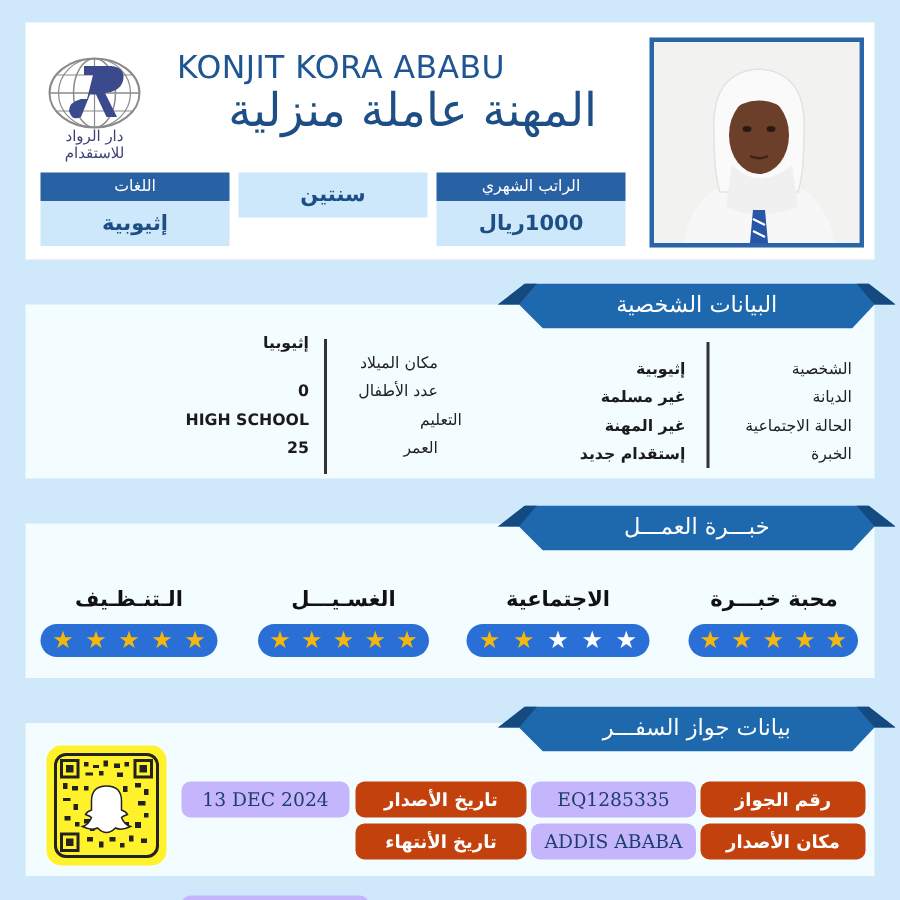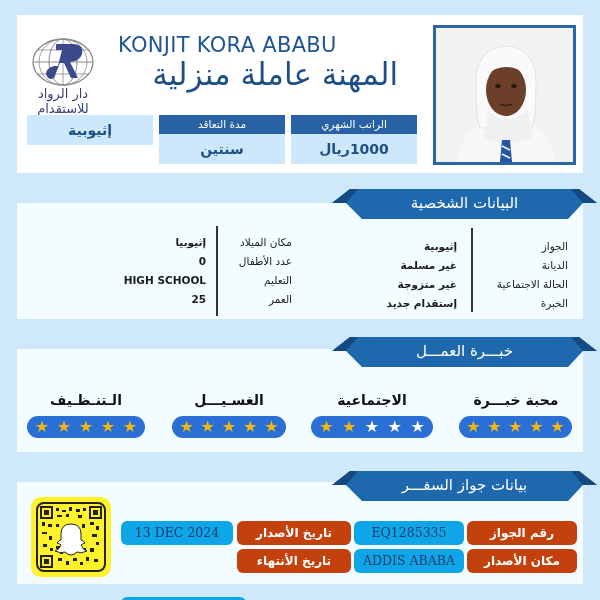--- a/index.html
+++ b/index.html
@@ -9,21 +9,21 @@
     font-family: "DejaVu Sans", sans-serif;
     position: relative;
     direction: ltr;
   }
   .panel { position: absolute; background: #f3fcff; }
   .top-panel { left: 17px; top: 15px; width: 566px; height: 158px; background: #ffffff; }
 
   
   .logo { position: absolute; left: 30px; top: 36px; width: 66px; height: 60px; }
   .logo-caption { position: absolute; left: 24px; top: 86px; width: 78px; text-align: center;
-    font-size: 13px; color: #3a3f78; direction: rtl; }
+    font-size: 10px; color: #3a3f78; direction: rtl; }
 
   .name-en { position: absolute; left: 118px; top: 33px; font-family: "DejaVu Sans", sans-serif;
     font-size: 21px; color: #1e5592; letter-spacing: 0.3px; white-space: nowrap; }
   .job-ar { position: absolute; left: 126px; top: 56px; width: 272px; text-align: right; direction: rtl;
     font-size: 31px; color: #1d4f86; white-space: nowrap; }
 
   .info-box { position: absolute; top: 115px; width: 126px; height: 49px; }
   .info-box .head { height: 19px; background: #2862a4; color: #fff; font-size: 10.5px; text-align: center;
     line-height: 19px; direction: rtl; }
   .info-box .val { height: 30px; background: #cde8fa; color: #1d4f86; font-size: 14px; font-weight: bold;
@@ -50,21 +50,21 @@
   .star { font-size: 16px; line-height: 16px; }
   .star.on { color: #f5b70e; }
   .star.off { color: #ffffff; }
 
   .passport-panel { left: 17px; top: 482px; width: 566px; height: 102px; }
   .qr { position: absolute; left: 31px; top: 497px; width: 80px; height: 80px; border-radius: 10px; background: #fff22b;
     padding: 5px; }
   .qr-inner { width: 100%; height: 100%; border: 2px solid #222; border-radius: 8px; position: relative; overflow: hidden; }
   .pp-label { position: absolute; height: 24px; background: #c2410c; color: #fff; border-radius: 6px;
     font-size: 12px; font-weight: bold; line-height: 24px; text-align: center; direction: rtl; white-space: nowrap; }
-  .pp-val { position: absolute; height: 24px; background: #0ea5e9; color: #1f3f6a; border-radius: 6px;
+  .pp-val { position: absolute; height: 24px; background: #c4b5fd; color: #1f3f6a; border-radius: 6px;
     font-family: "DejaVu Serif", serif; font-size: 12.5px; line-height: 24px; text-align: center; white-space: nowrap; }
 </style>
 </head>
 <body>
 
 <div class="panel top-panel"></div>
 
 <div class="logo">
   <svg width="66" height="52" viewBox="0 0 66 52">
     <ellipse cx="33" cy="26" rx="30" ry="23" fill="none" stroke="#8a8a8a" stroke-width="1.3"></ellipse>
@@ -76,24 +76,24 @@
     <line x1="33" y1="3" x2="33" y2="49" stroke="#8a8a8a" stroke-width="0.8"></line>
     <path d="M26 8 L44 8 Q54 9 52 18 Q50 25 40 26 L48 42 L41 42 L34 27 L30 27 L24 42 Q18 45 16 38 Q16 32 24 30 L28 30 L32 14 L26 14 Z" fill="#3a4a8c"></path>
   </svg>
 </div>
 <div class="logo-caption">دار الرواد للاستقدام</div>
 
 <div class="name-en">KONJIT KORA ABABU</div>
 <div class="job-ar">المهنة عاملة منزلية</div>
 
 <div class="info-box" style="left:27px;">
+  <div class="head">اللغات</div>
   <div class="val">إثيوبية</div>
 </div>
 <div class="info-box" style="left:159px;">
-  <div class="head">مدة التعاقد</div>
   <div class="val">سنتين</div>
 </div>
 <div class="info-box" style="left:291px;">
   <div class="head">الراتب الشهري</div>
   <div class="val">1000ريال</div>
 </div>
 
 <div class="photo-frame">
   <svg width="137" height="134" viewBox="0 0 137 134">
     <rect width="137" height="134" fill="#f2f2f0"></rect>
@@ -115,34 +115,34 @@
   <svg width="265" height="30" viewBox="0 0 265 30">
     <polygon points="0,14 18,0 247,0 265,14 251,14 236,30 30,30 14,14" fill="#1e68ae"></polygon>
     <polygon points="0,14 18,0 26,0 14,14" fill="#154a80"></polygon>
     <polygon points="265,14 247,0 239,0 251,14" fill="#154a80"></polygon>
   </svg>
   <div class="txt">البيانات الشخصية</div>
 </div>
 <div class="vsep" style="left:505px; top:228px; height:84px; left:471px;"></div>
 <div class="vsep" style="left:216px; top:226px; height:90px;"></div>
 
-<div class="row-text" style="right:32px; top:240px;">الجواز</div>
+<div class="row-text" style="right:32px; top:240px;">الشخصية</div>
 <div class="row-text" style="right:32px; top:259px;">الديانة</div>
 <div class="row-text" style="right:32px; top:278px;">الحالة الاجتماعية</div>
 <div class="row-text" style="right:32px; top:297px;">الخبرة</div>
 <div class="row-text bold" style="right:143px; top:240px;">إثيوبية</div>
 <div class="row-text bold" style="right:143px; top:259px;">غير مسلمة</div>
-<div class="row-text bold" style="right:143px; top:278px;">غير متزوجة</div>
+<div class="row-text bold" style="right:143px; top:278px;">غير المهنة</div>
 <div class="row-text bold" style="right:143px; top:297px;">إستقدام جديد</div>
 
 <div class="row-text" style="right:308px; top:236px;">مكان الميلاد</div>
 <div class="row-text" style="right:308px; top:255px;">عدد الأطفال</div>
-<div class="row-text" style="right:308px; top:274px;">التعليم</div>
+<div class="row-text" style="right:292px; top:274px;">التعليم</div>
 <div class="row-text" style="right:308px; top:293px;">العمر</div>
-<div class="row-text bold" style="right:394px; top:236px;text-align:center;">إثيوبيا</div>
+<div class="row-text bold" style="right:394px; top:223px;text-align:center;">إثيوبيا</div>
 <div class="row-text bold" style="right:394px; top:255px;">0</div>
 <div class="row-text bold" style="right:394px; top:274px;">HIGH SCHOOL</div>
 <div class="row-text bold" style="right:394px; top:293px;">25</div>
 
 <div class="panel work-panel"></div>
 <div class="banner" style="left:332px; top:337px; width:265px;">
   <svg width="265" height="30" viewBox="0 0 265 30">
     <polygon points="0,14 18,0 247,0 265,14 251,14 236,30 30,30 14,14" fill="#1e68ae"></polygon>
     <polygon points="0,14 18,0 26,0 14,14" fill="#154a80"></polygon>
     <polygon points="265,14 247,0 239,0 251,14" fill="#154a80"></polygon>

